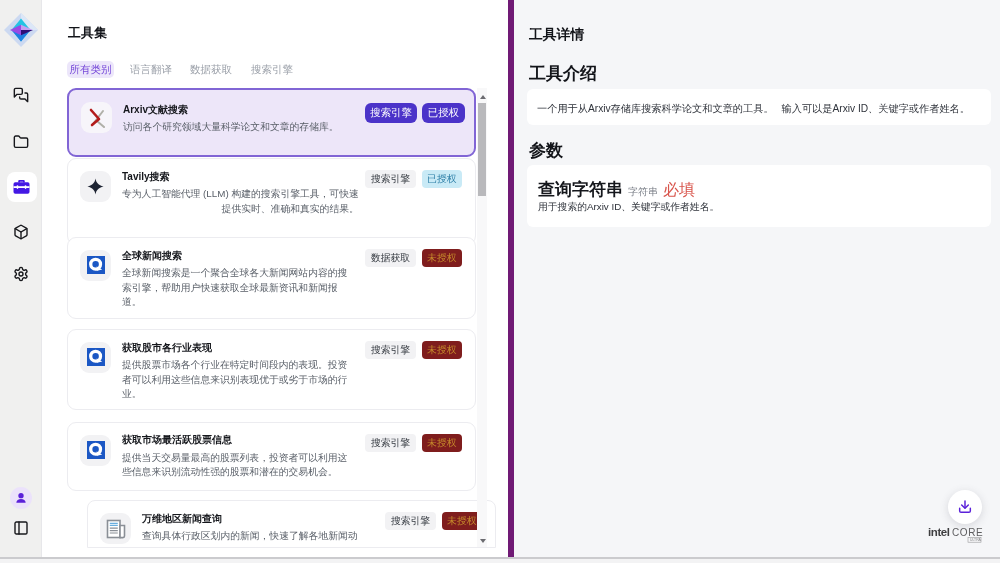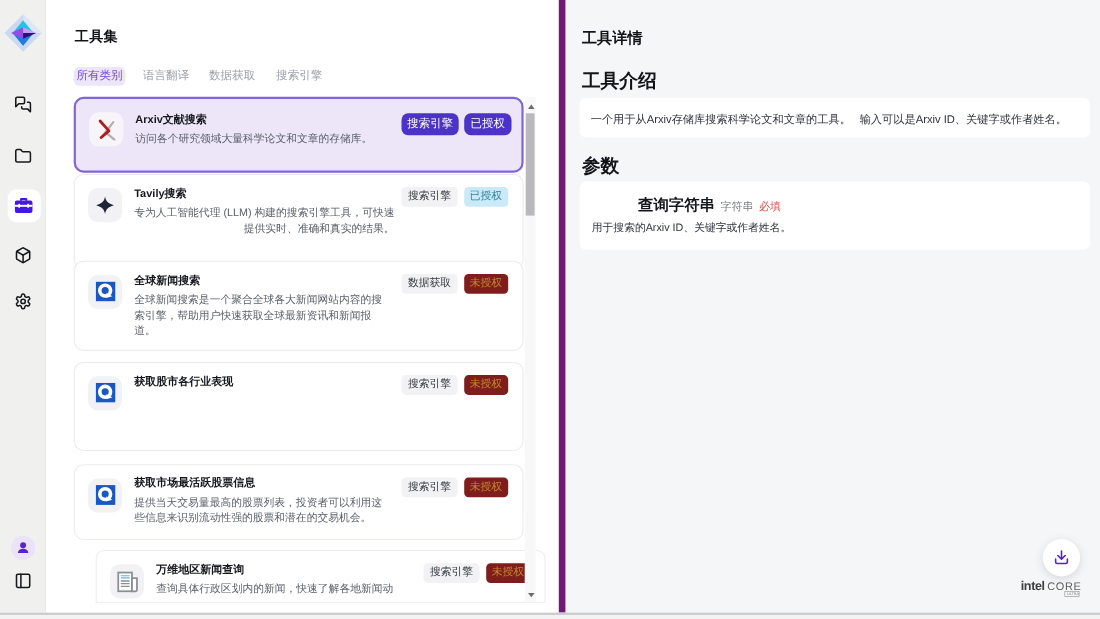--- a/index.html
+++ b/index.html
@@ -43,23 +43,23 @@
 
 
 #detail { left:508px; top:0; width:492px; height:557px; background:#f5f6f8; border-left:6px solid #701a75; }
 #dtitle { left:15px; top:26px; font-size:13.8px; font-weight:bold; color:#121419; }
 .dh { position:absolute; left:15px; font-size:17px; font-weight:bold; color:#121419; }
 .dbox { position:absolute; left:13px; width:464px; background:#fff; border-radius:6px; }
 #dbox1 { top:89px; height:36px; }
 #dbox1 div { position:absolute; left:10px; top:13px; font-size:10.2px; color:#2f333b; white-space:nowrap; }
 #dbox2 { top:165px; height:62px; }
 #p1 { position:absolute; left:11px; top:13px; white-space:nowrap; }
-#p1 b { font-size:14px; color:#15171c;margin-left:42px; }
+#p1 b { font-size:17px; color:#15171c; }
 #p1 .pt { font-size:10px; color:#757a83; margin-left:5px; }
-#p1 .pr { font-size:10px; color:#d8544b; margin-left:5px; }
+#p1 .pr { font-size:16px; color:#d8544b; margin-left:5px; }
 #p2 { position:absolute; left:11px; top:36px; font-size:9.8px; color:#2f333b; white-space:nowrap; }
 
 
 #dlbtn { left:948px; top:490px; width:34px; height:34px; border-radius:50%; background:#fff; box-shadow:0 2px 8px rgba(70,70,90,.18); }
 #dlbtn svg { position:absolute; left:9px; top:9px; }
 #intel { left:928px; top:524px; width:56px; height:20px; color:#3e3e40; }
 
 
 #bstrip { left:0; top:557px; width:1000px; height:6px; background:#f3f3f4; border-top:2px solid #cbcbce; }
 </style>
@@ -174,20 +174,25 @@
 
   <div class="card" style="top:329px;height:81px;">
     <div class="cicon">
       <svg class="abs" style="left:7px;top:6px" width="18" height="18" viewBox="0 0 18 18">
           <rect width="18" height="18" fill="#1b57c4"></rect>
           <circle cx="8.6" cy="8.2" r="4.9" fill="none" stroke="#fff" stroke-width="3.3"></circle>
           <path d="M9.4 10.2 L15.2 13.4 L9.2 14.9 Q11.6 12.6 9.4 10.2 Z" fill="#fff"></path>
         </svg>
     </div>
     <div class="ctitle">获取股市各行业表现</div>
+    <div class="cdesc">
+        <div>提供股票市场各个行业在特定时间段内的表现。投资</div>
+        <div>者可以利用这些信息来识别表现优于或劣于市场的行</div>
+        <div>业。</div>
+      </div>
     <div class="tags"><span class="tag tg">搜索引擎</span><span class="tag ty">未授权</span></div>
   </div>
 
   <div class="card" style="top:421.5px;height:69px;">
     <div class="cicon">
       <svg class="abs" style="left:7px;top:6px" width="18" height="18" viewBox="0 0 18 18">
           <rect width="18" height="18" fill="#1b57c4"></rect>
           <circle cx="8.6" cy="8.2" r="4.9" fill="none" stroke="#fff" stroke-width="3.3"></circle>
           <path d="M9.4 10.2 L15.2 13.4 L9.2 14.9 Q11.6 12.6 9.4 10.2 Z" fill="#fff"></path>
         </svg>

